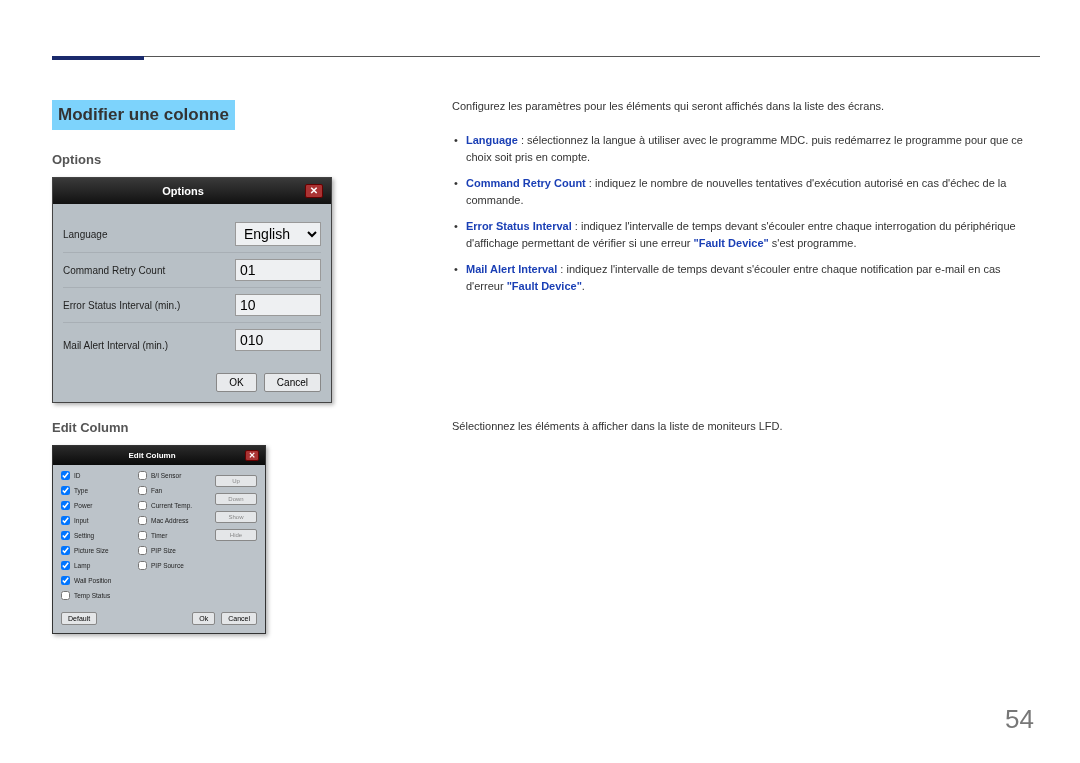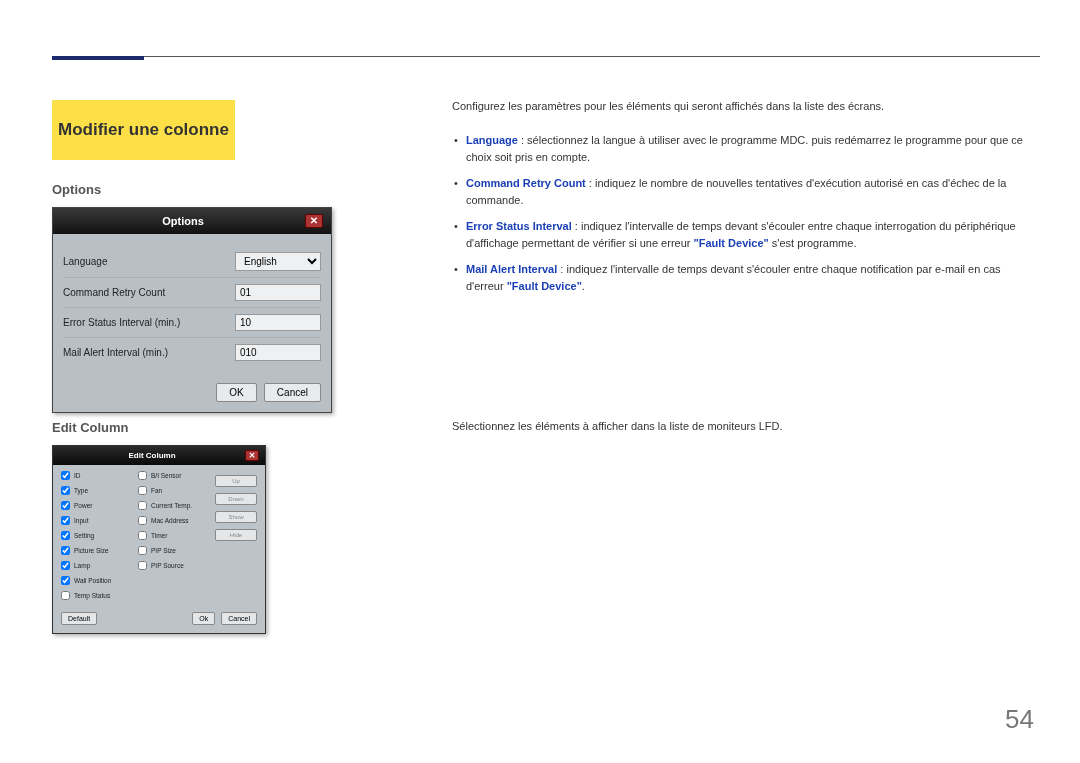--- a/index.html
+++ b/index.html
@@ -21,25 +21,25 @@
       position: absolute;
       left: 52px; top: 56px;
       width: 92px; height: 4px;
       background: #1a2a6c;
     }
     .content { position: absolute; left: 52px; right: 46px; top: 100px; }
     .left-col { width: 360px; float: left; }
     .right-col { margin-left: 400px; }
     .hl-title {
       display: inline-block;
-      background: #fde047;
+      background: #7dd3fc;
       color: #333;
       font-weight: bold;
       font-size: 17px;
-      padding: 20px 6px;
+      padding: 5px 6px;
       margin-bottom: 22px;
     }
     .section-sub {
       font-weight: bold;
       font-size: 13px;
       color: #555;
       margin-bottom: 10px;
     }
     
     .options-dialog {
@@ -69,23 +69,23 @@
       line-height: 12px;
       text-align: center;
       cursor: pointer;
     }
     .opt-body { padding: 12px 10px 8px 10px; }
     .opt-row {
       display: flex; justify-content: space-between; align-items: center;
       font-size: 10px; padding: 6px 0; border-bottom: 1px solid #a8afb5;
       color: #222;
     }
-    .opt-row:last-of-type { border-bottom: none; }
+    .opt-row:last-of-type { border-bottom: none; align-items: flex-end; }
     .opt-input {
-      width: 86px; font-size: 10px; padding: 2px 4px;
+      width: 86px; font-size: 14px; padding: 2px 4px;
       border: 1px solid #999; background: #eef0f2;
     }
     .opt-btnrow { text-align: right; padding: 8px 10px 10px; margin-left: 28px; }
     .opt-btn {
       font-size: 10px; padding: 3px 12px; margin-left: 4px;
       background: #e8eaec; border: 1px solid #888; border-radius: 2px; cursor: pointer;
     }
     
     .editcol-dialog {
       width: 214px;

